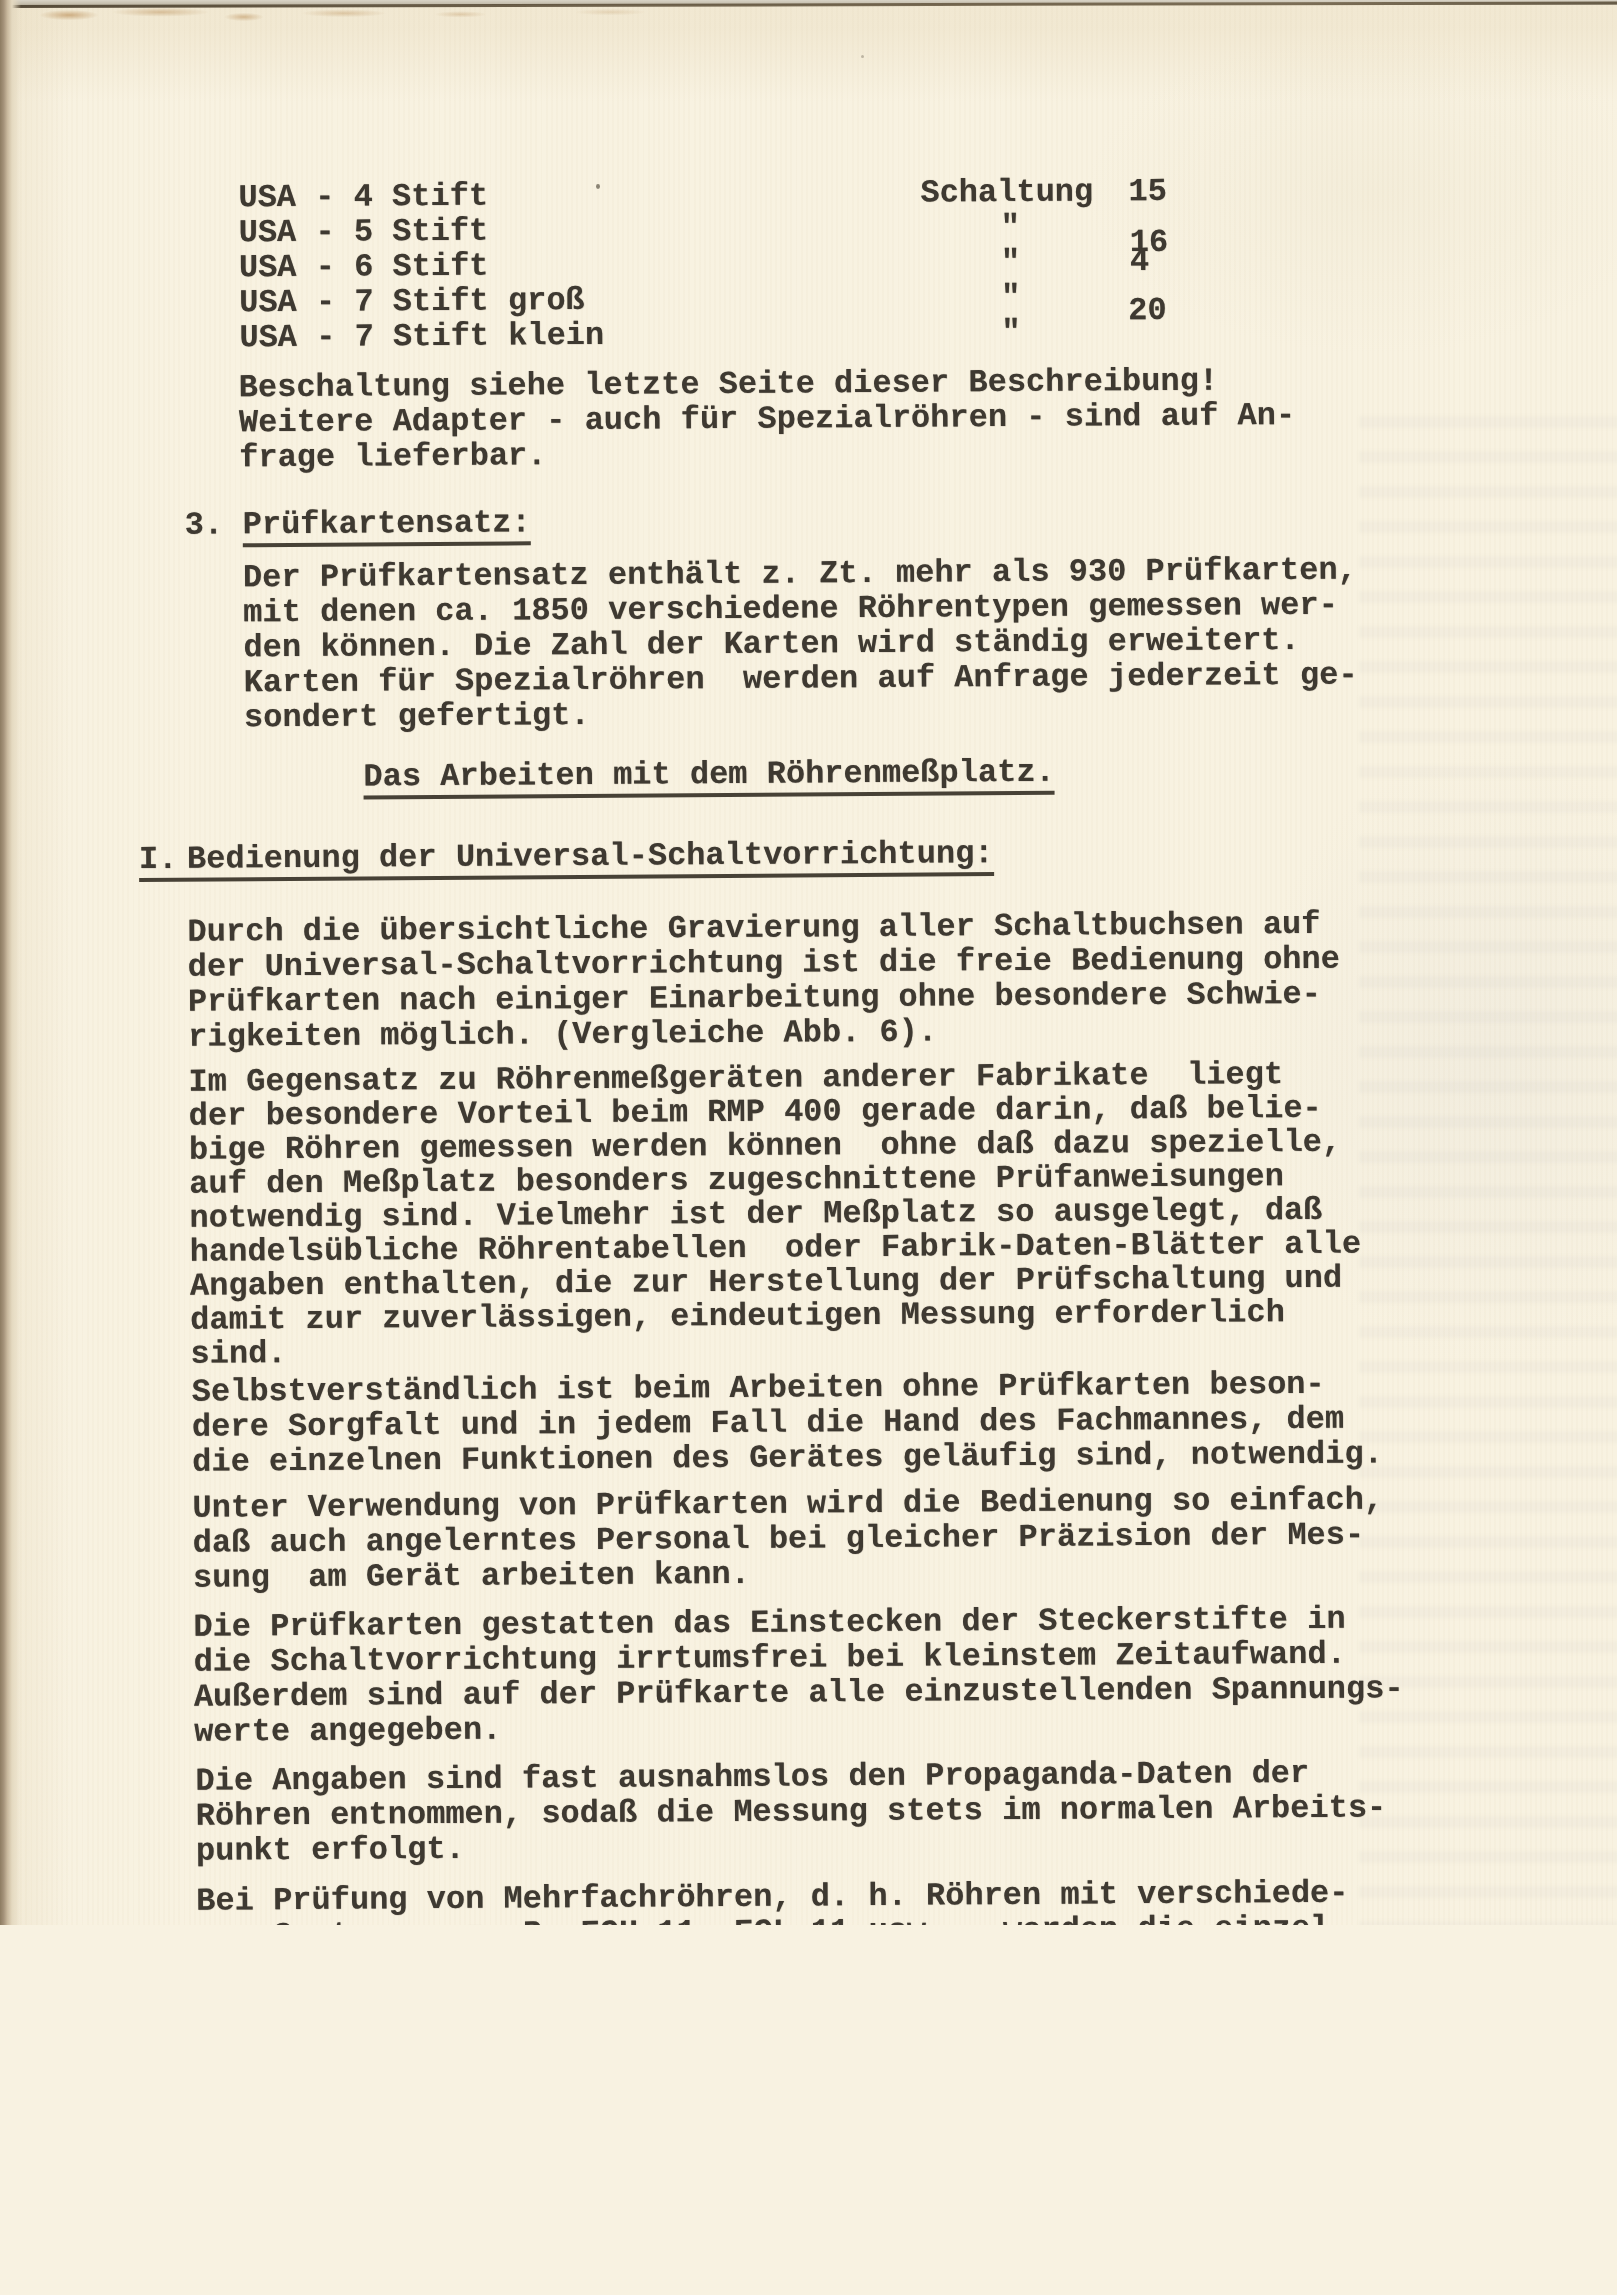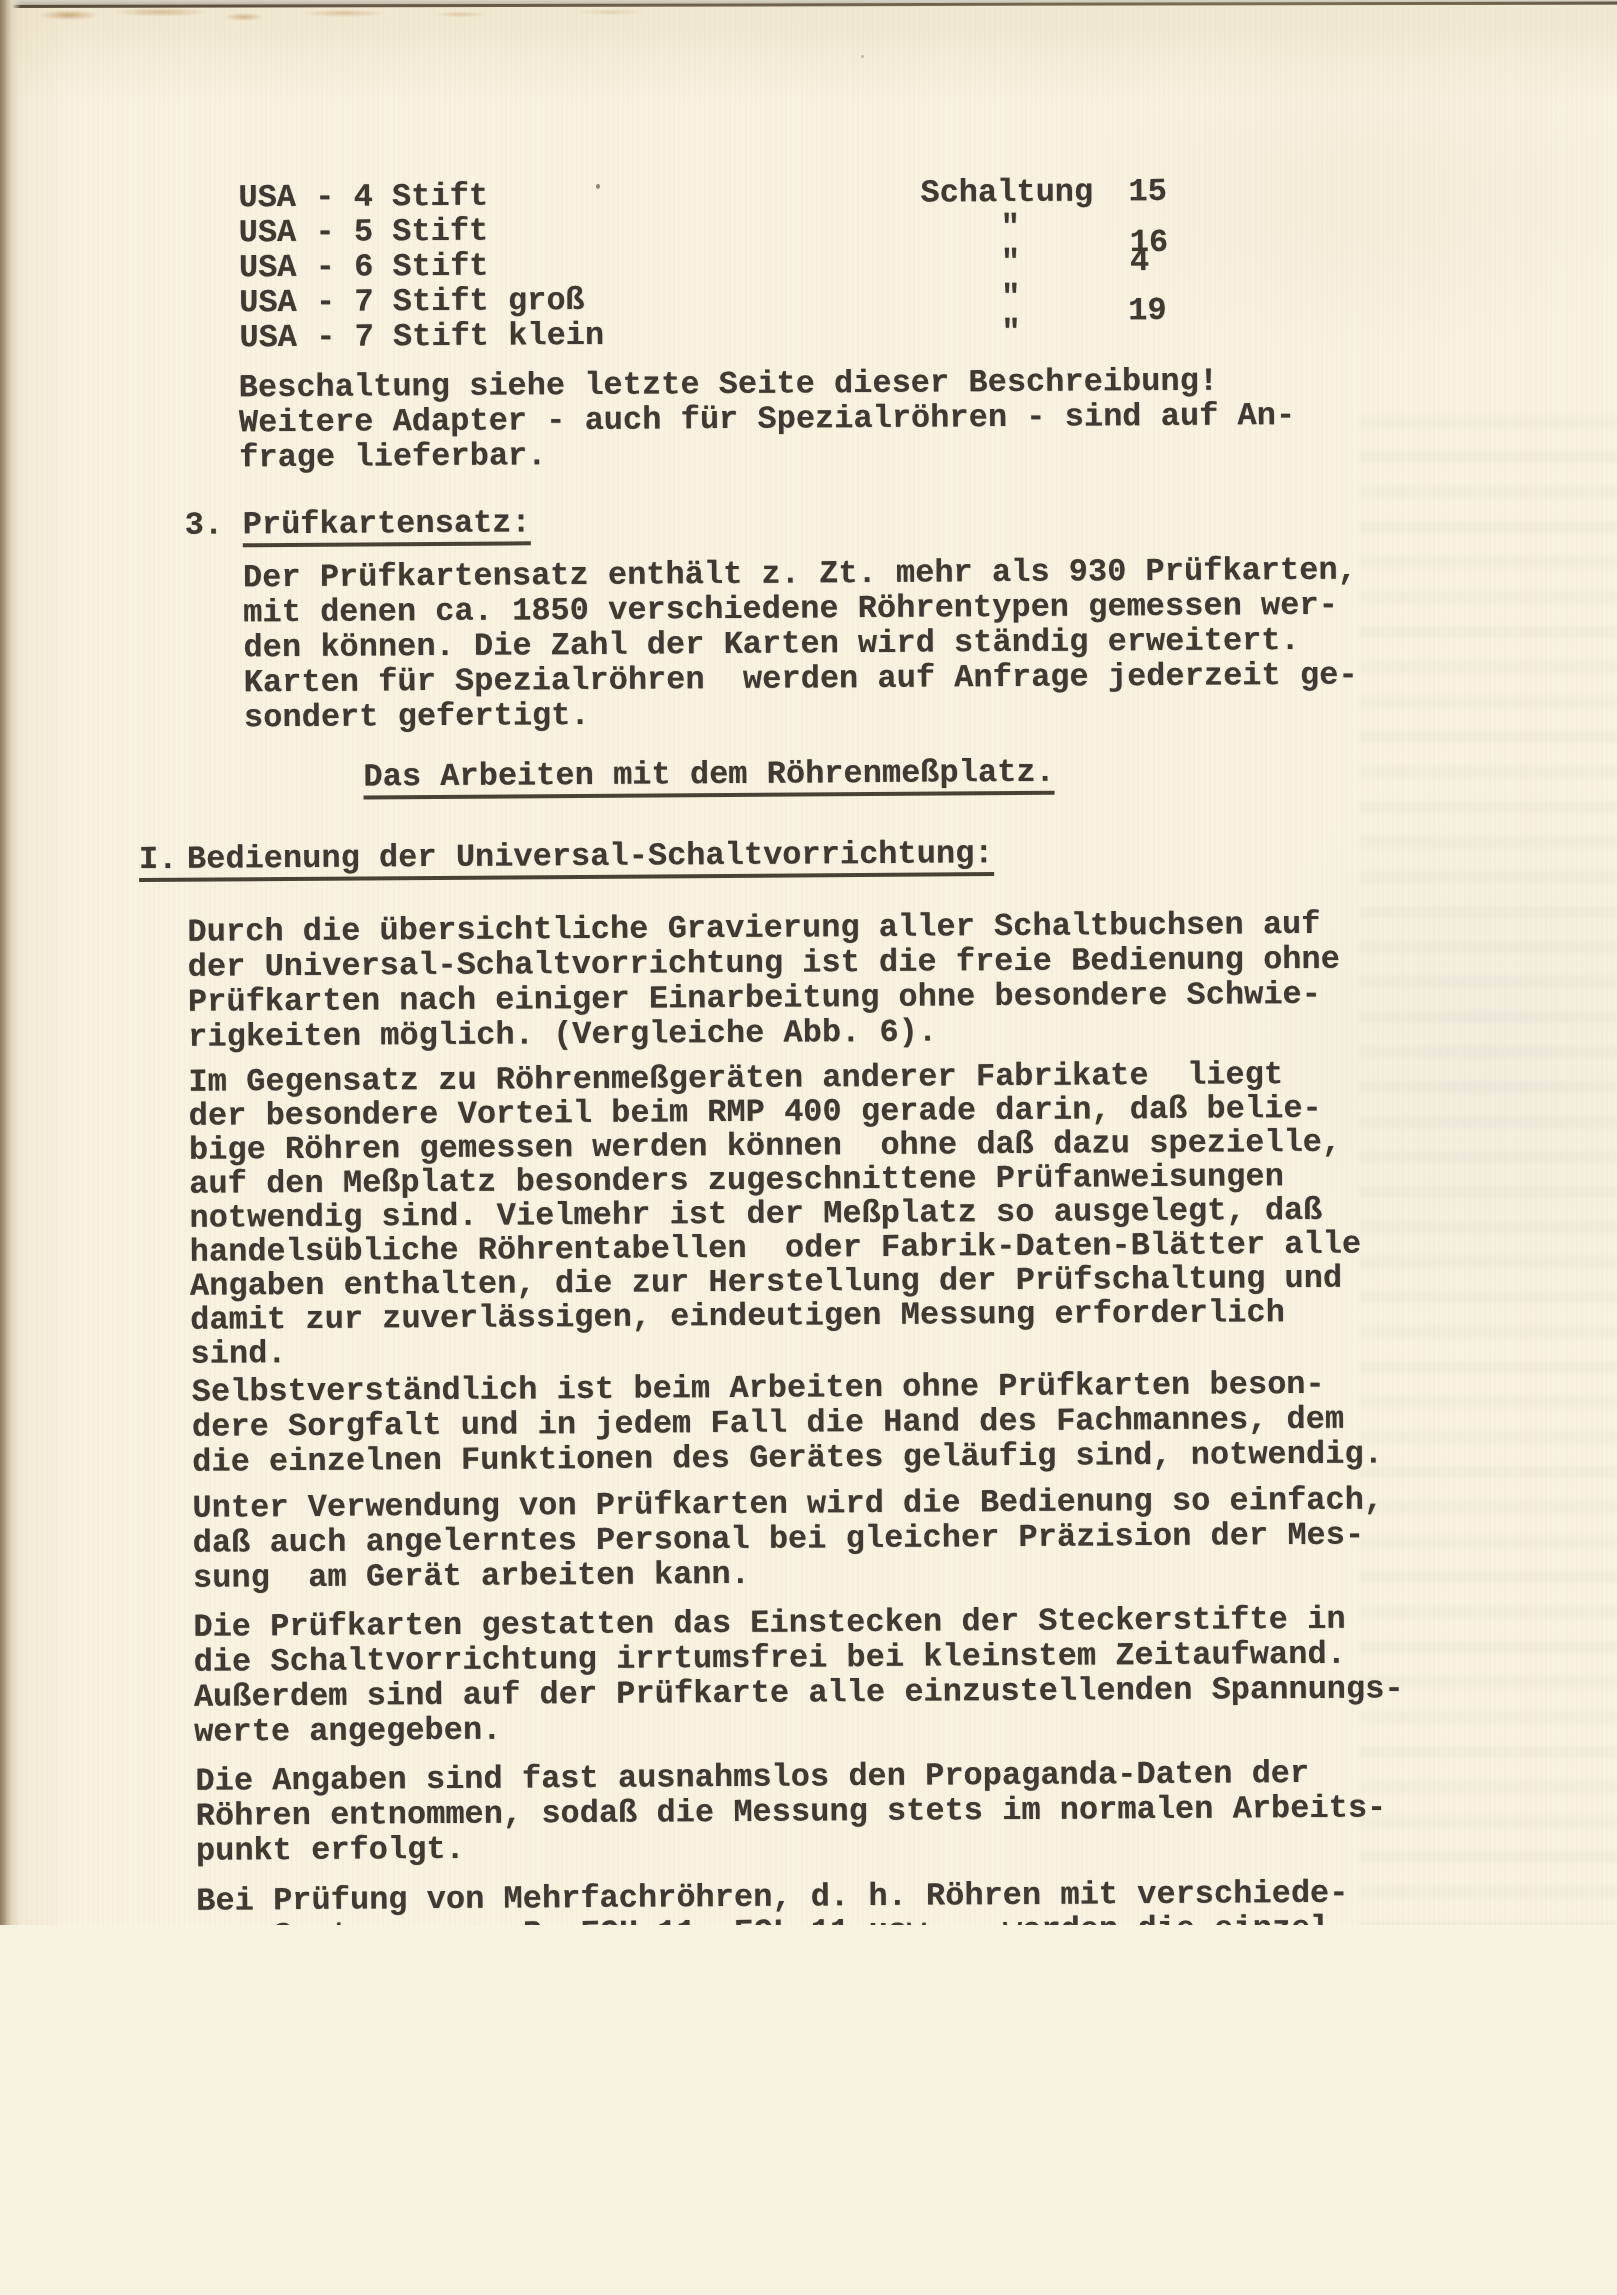--- a/index.html
+++ b/index.html
@@ -69,21 +69,21 @@
 USA - 7 Stift klein</div>
 
     <div class="mono block" style="top:182px;left:919px">Schaltung</div>
     <div class="mono block" style="top:182px;left:1127px">15</div>
     <div class="mono lh76 block" style="top:217px;left:999px">"
 "
 "
 "</div>
     <div class="mono block" style="top:233px;left:1128px">16</div>
     <div class="mono block" style="top:252px;left:1128px">4</div>
-    <div class="mono block" style="top:301px;left:1126px">19</div>
+    <div class="mono block" style="top:301px;left:1126px">20</div>
 
     <div class="mono lh75 block" style="top:372px;left:236px">Beschaltung siehe letzte Seite dieser Beschreibung!
 Weitere Adapter - auch für Spezialröhren - sind auf An-
 frage lieferbar.</div>
 
     <div class="block flex" style="top:509px;left:181px">
       <span class="mono-inline numcol3" style="line-height:35px">3.</span>
       <span class="mono-inline underlined" style="line-height:35px">Prüfkartensatz:</span>
     </div>
 

